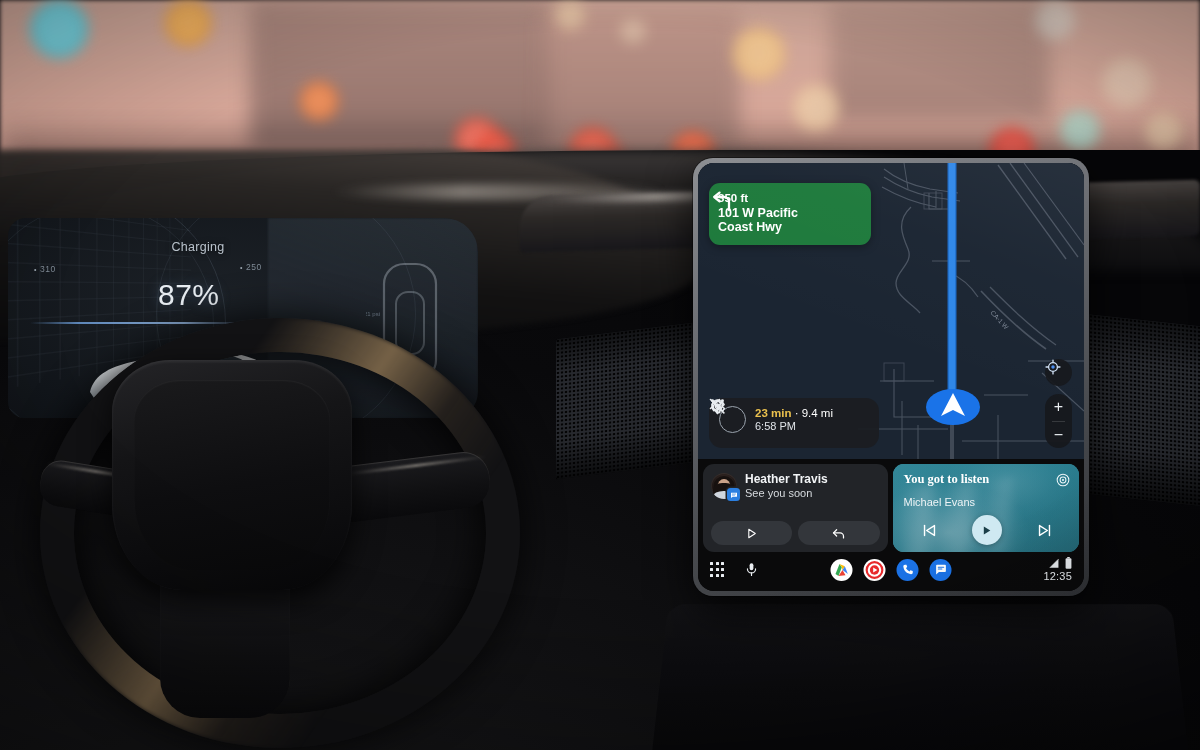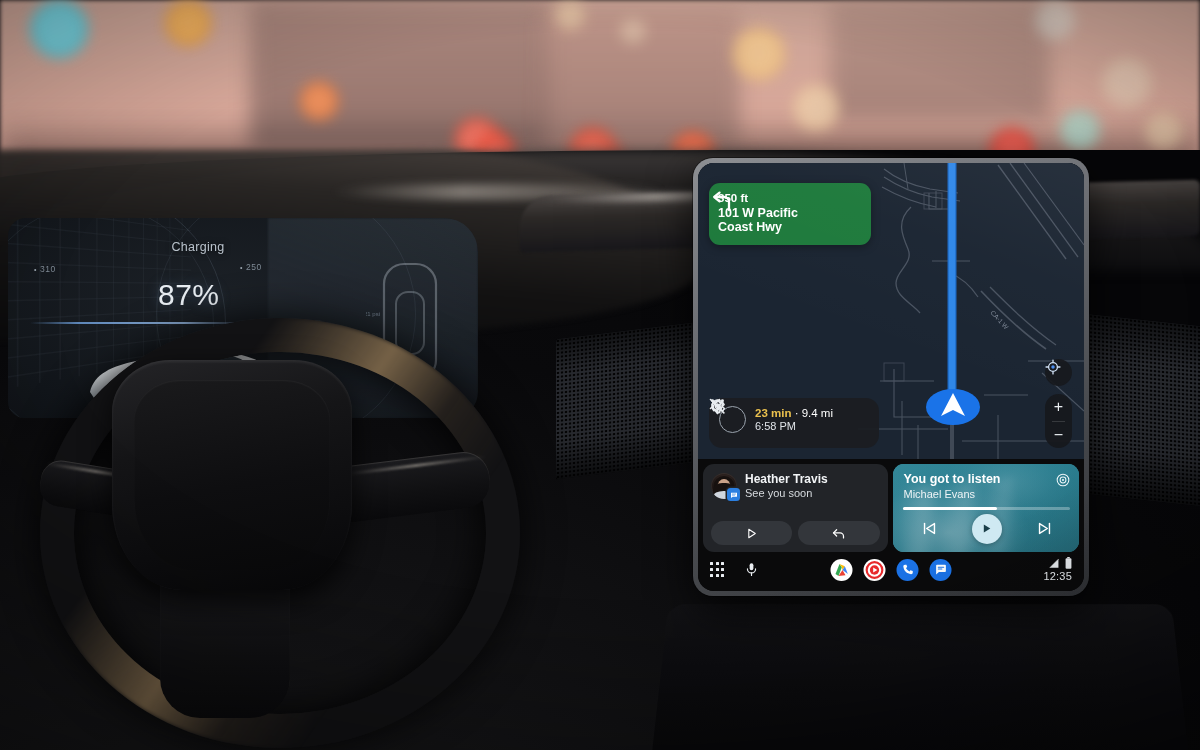--- a/index.html
+++ b/index.html
@@ -415,22 +415,22 @@
       linear-gradient(100deg, rgba(226,234,238,0.0) 68%, rgba(220,230,235,0.28) 84%, rgba(226,234,238,0.0) 96%);
     filter: blur(4px);
     transform: rotate(-4deg);
   }
   .media-tint {
     position:absolute; inset:0;
     background: linear-gradient(180deg, rgba(42,126,144,0.58) 0%, rgba(40,120,138,0.42) 45%, rgba(36,112,128,0.50) 100%);
   }
   .media-inner { position:relative; z-index:2; }
   .media-head { display:flex; align-items:flex-start; justify-content:space-between; }
-  .media-title { color:#ffffff; font-size:12.5px; font-weight:700; line-height:1.2; }
-  .media-artist { color:#eef4f6; font-size:11px; line-height:1.3; margin-top:0; }
+  .media-title { color:#ffffff; font-size:12.5px; font-weight:700; line-height:1.2;font-family:Liberation Serif, serif; }
+  .media-artist { color:#eef4f6; font-size:11px; line-height:1.3; margin-top:8px; }
   .media-progress {
     position:relative; z-index:2;
     height:2.5px; width:100%;
     background: rgba(255,255,255,.30); border-radius:2px;
     margin: 4px 0 2px 0;
   }
   .media-progress i {
     position:absolute; left:0; top:0; bottom:0; width:56%;
     background:#ffffff; border-radius:2px; display:block;
   }

